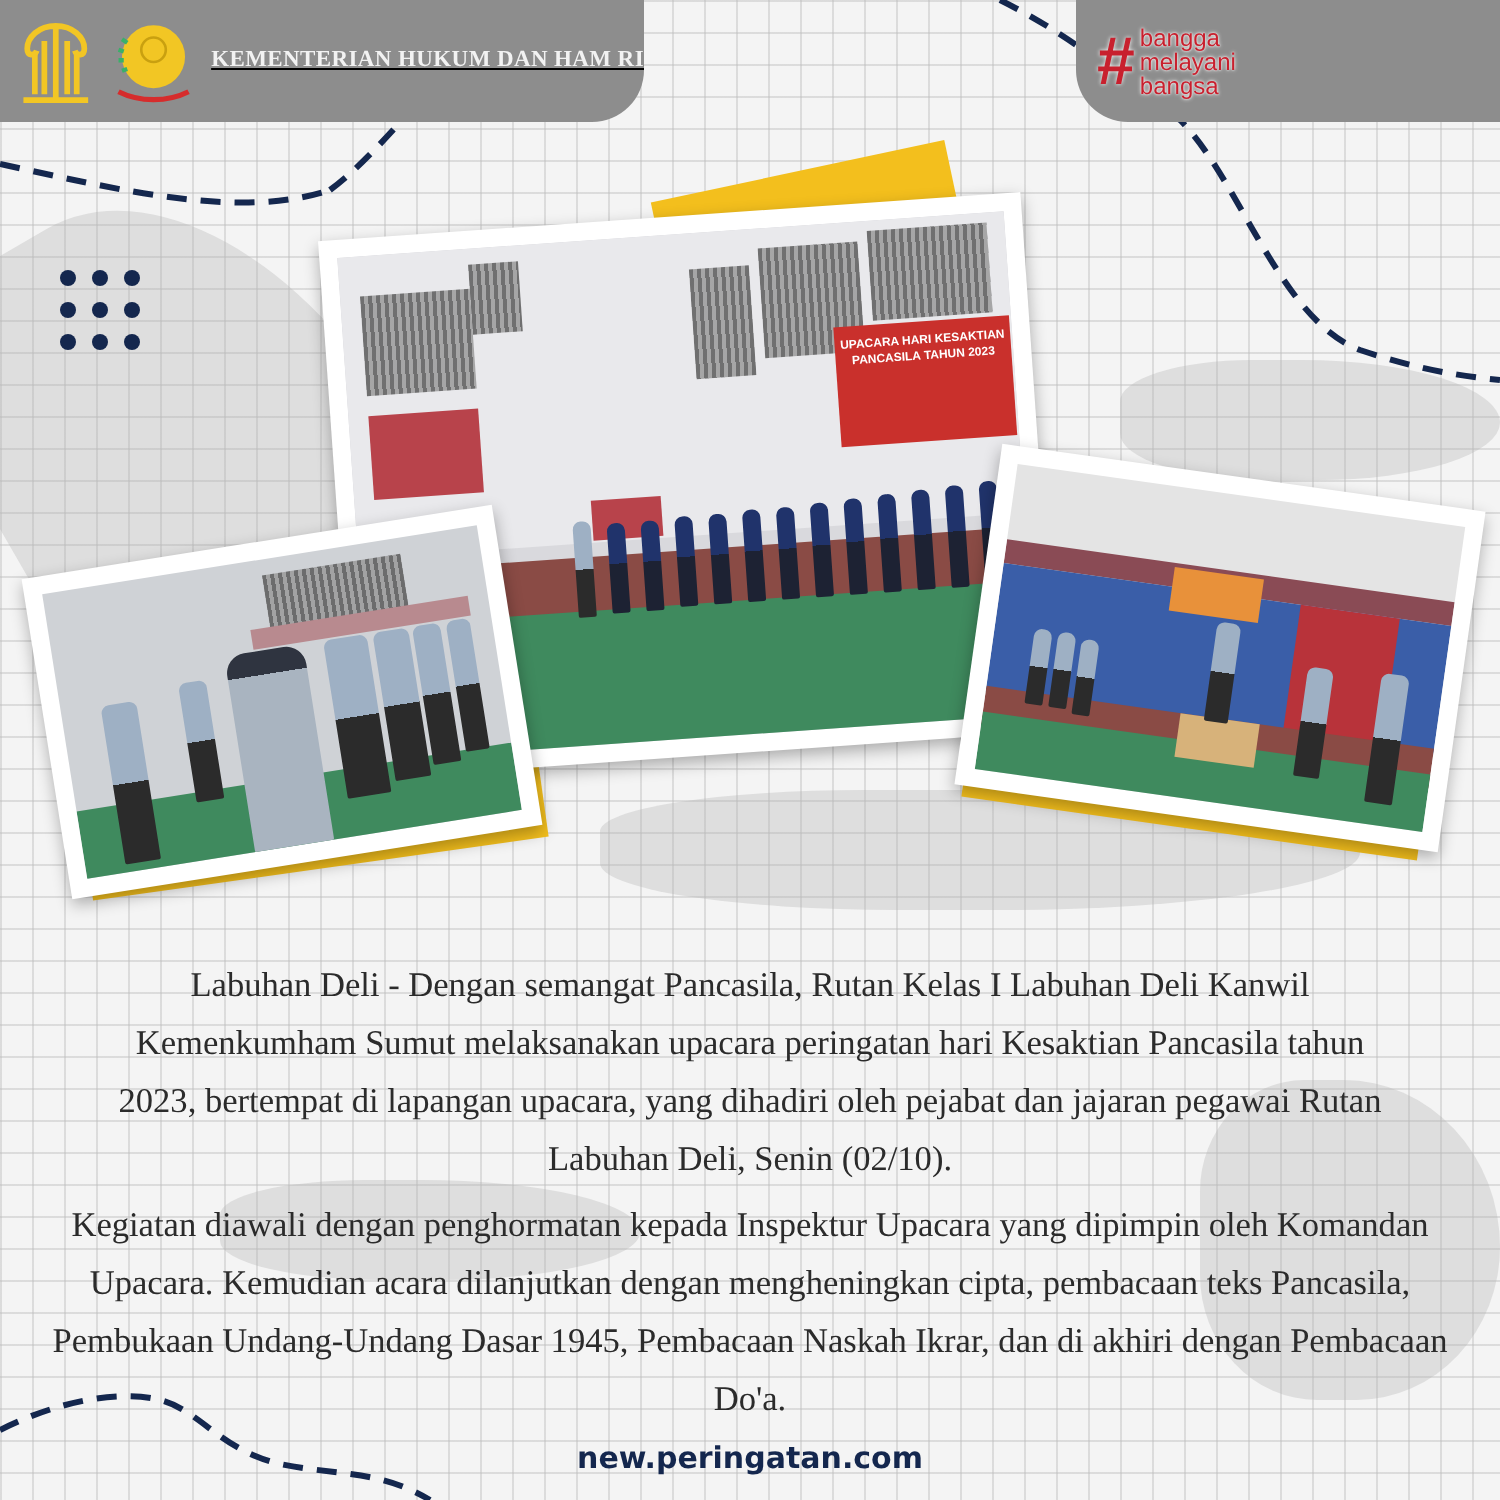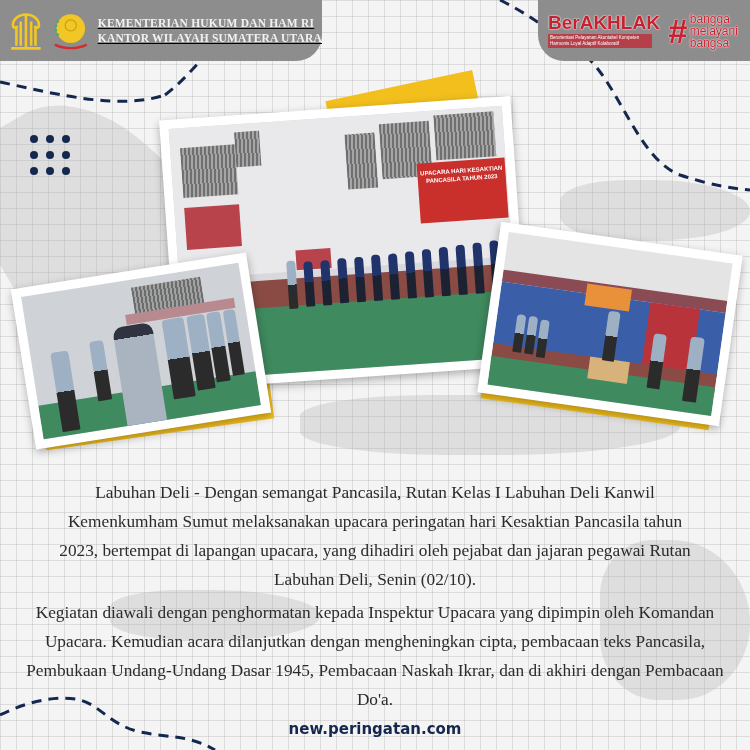--- a/index.html
+++ b/index.html
@@ -93,29 +93,24 @@
     <path d="M12 20 L 12 42 M34 20 L 34 42 M17 14 L 17 42 M29 14 L 29 42 M6 45 L 40 45" stroke="#f2c624" stroke-width="3" fill="none"></path>
   </svg>
   <svg class="logo" viewBox="0 0 50 50">
     <circle cx="26" cy="22" r="18" fill="#f2c624"></circle>
     <circle cx="26" cy="18" r="7" fill="none" stroke="#c9a010" stroke-width="1.5"></circle>
     <path d="M8 12 l3 2 M6 18 l3 1 M6 24 l3 0 M8 30 l3 -1" stroke="#3ab06a" stroke-width="2.5"></path>
     <path d="M6 42 C 18 48, 34 48, 46 42" stroke="#d62c2c" stroke-width="3" fill="none"></path>
   </svg>
   <div class="org-text">
     <span>KEMENTERIAN HUKUM DAN HAM RI</span>
-    <span>KANTOR WILAYAH SUMATERA UTARA</span>
   </div>
 </div>
 
 <div class="header-right">
-  <div class="berakhlak">
-    <span class="brand">BerAKHLAK</span>
-    <span class="tagline">Berorientasi Pelayanan Akuntabel Kompeten Harmonis Loyal Adaptif Kolaboratif</span>
-  </div>
   <div class="bmb">
     <span class="hash">#</span>
     <div class="words">
       <span>bangga</span>
       <span>melayani</span>
       <span>bangsa</span>
     </div>
   </div>
 </div>
 

